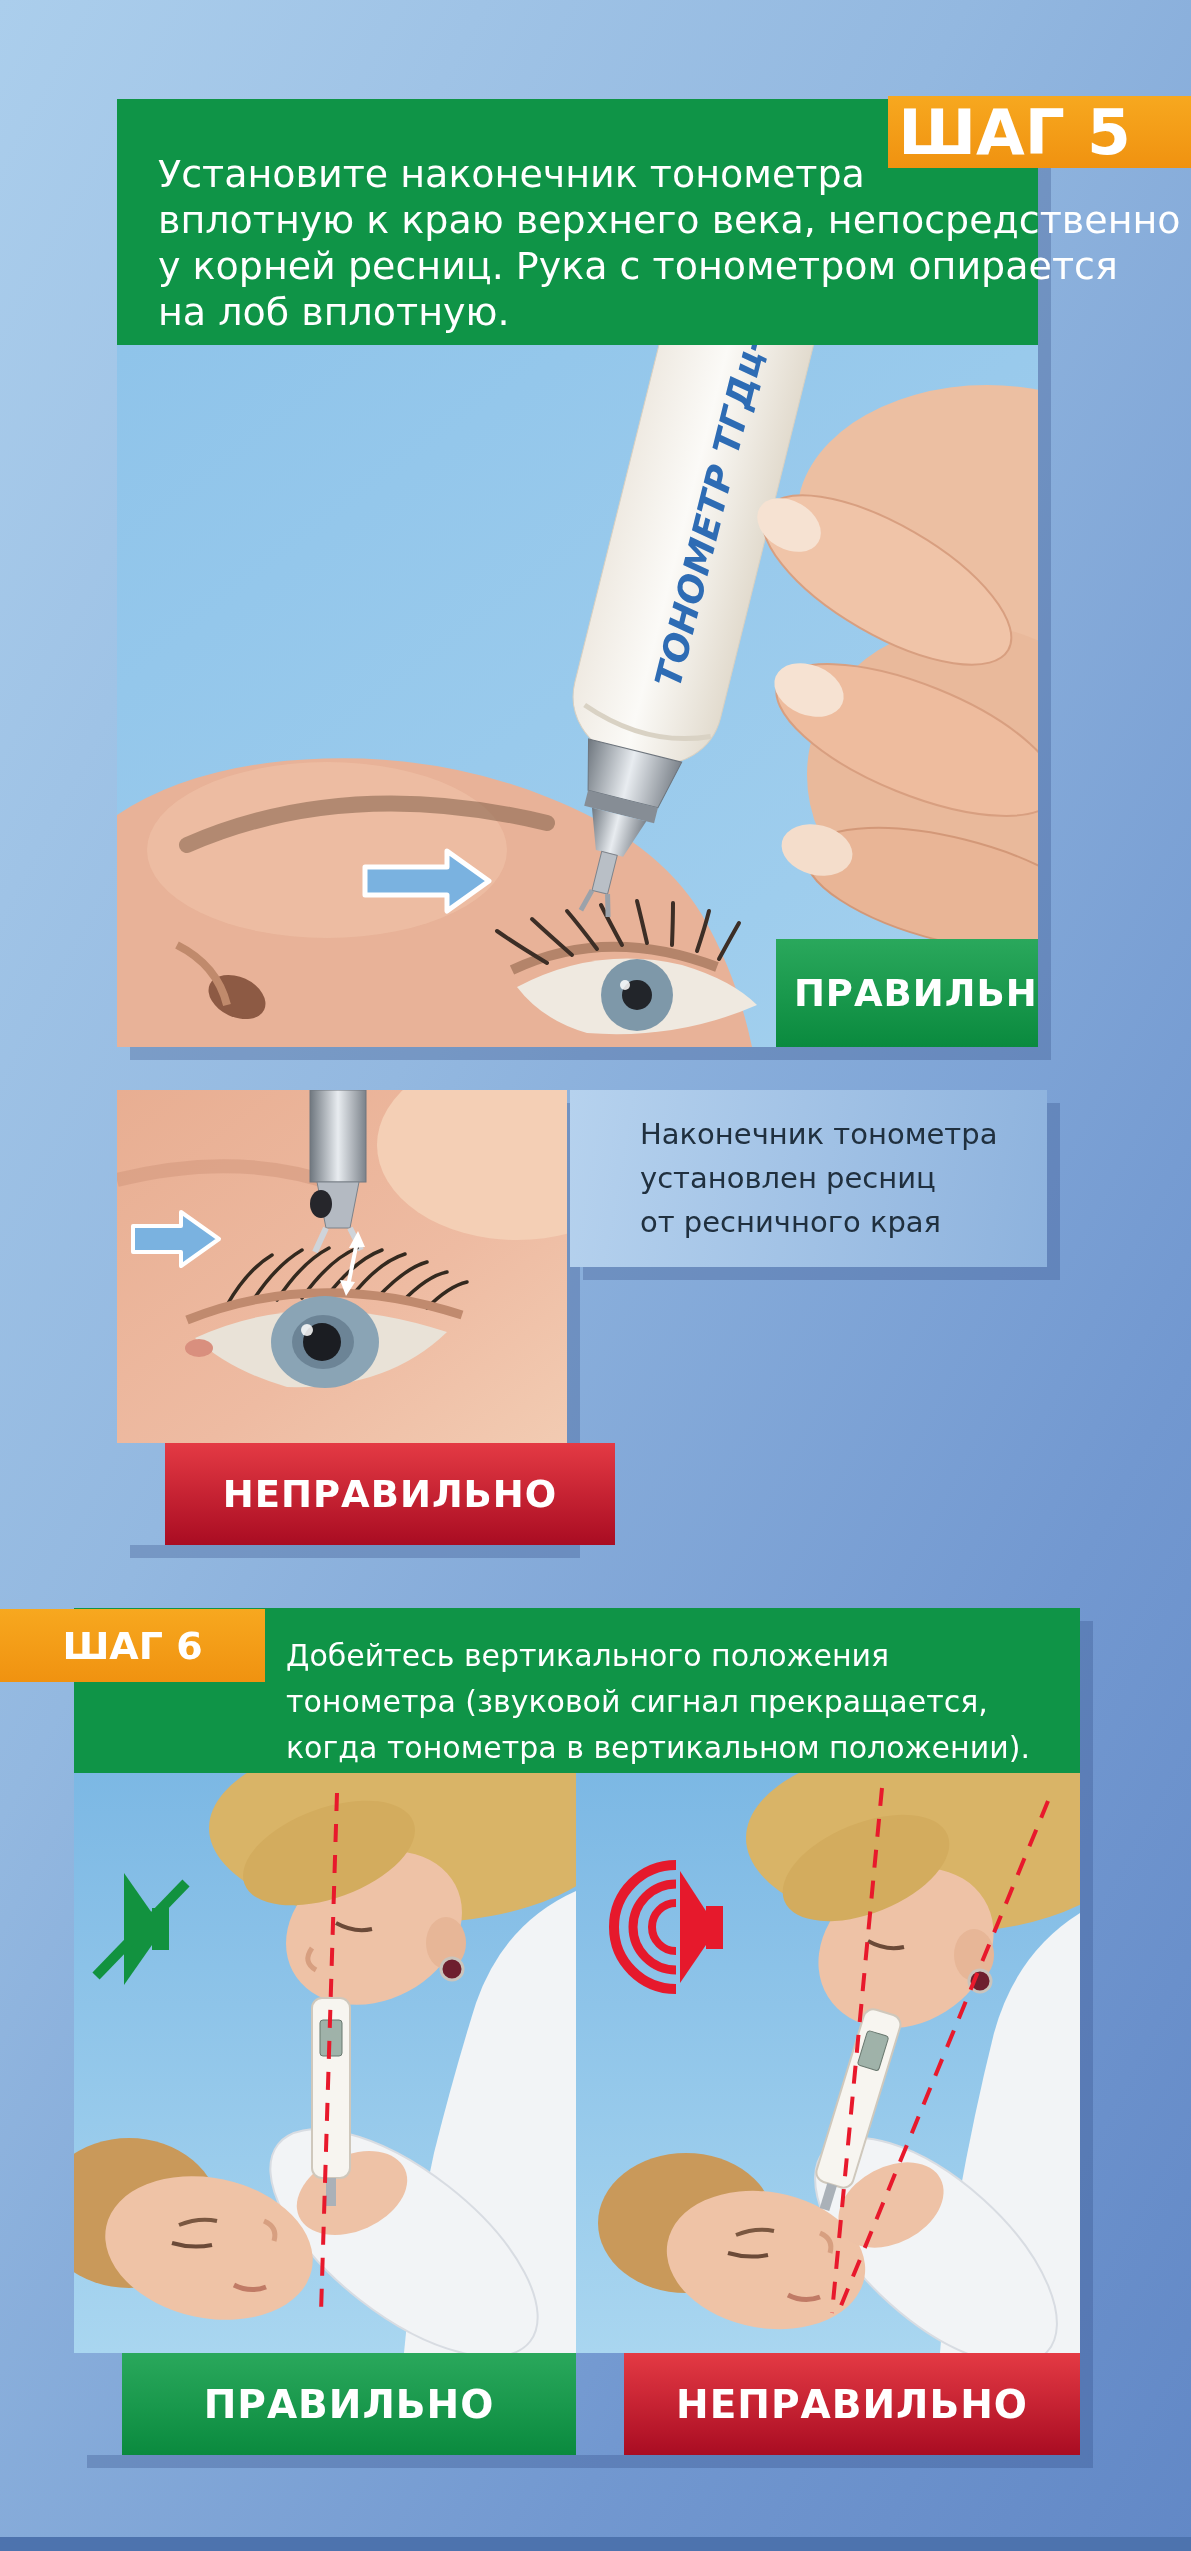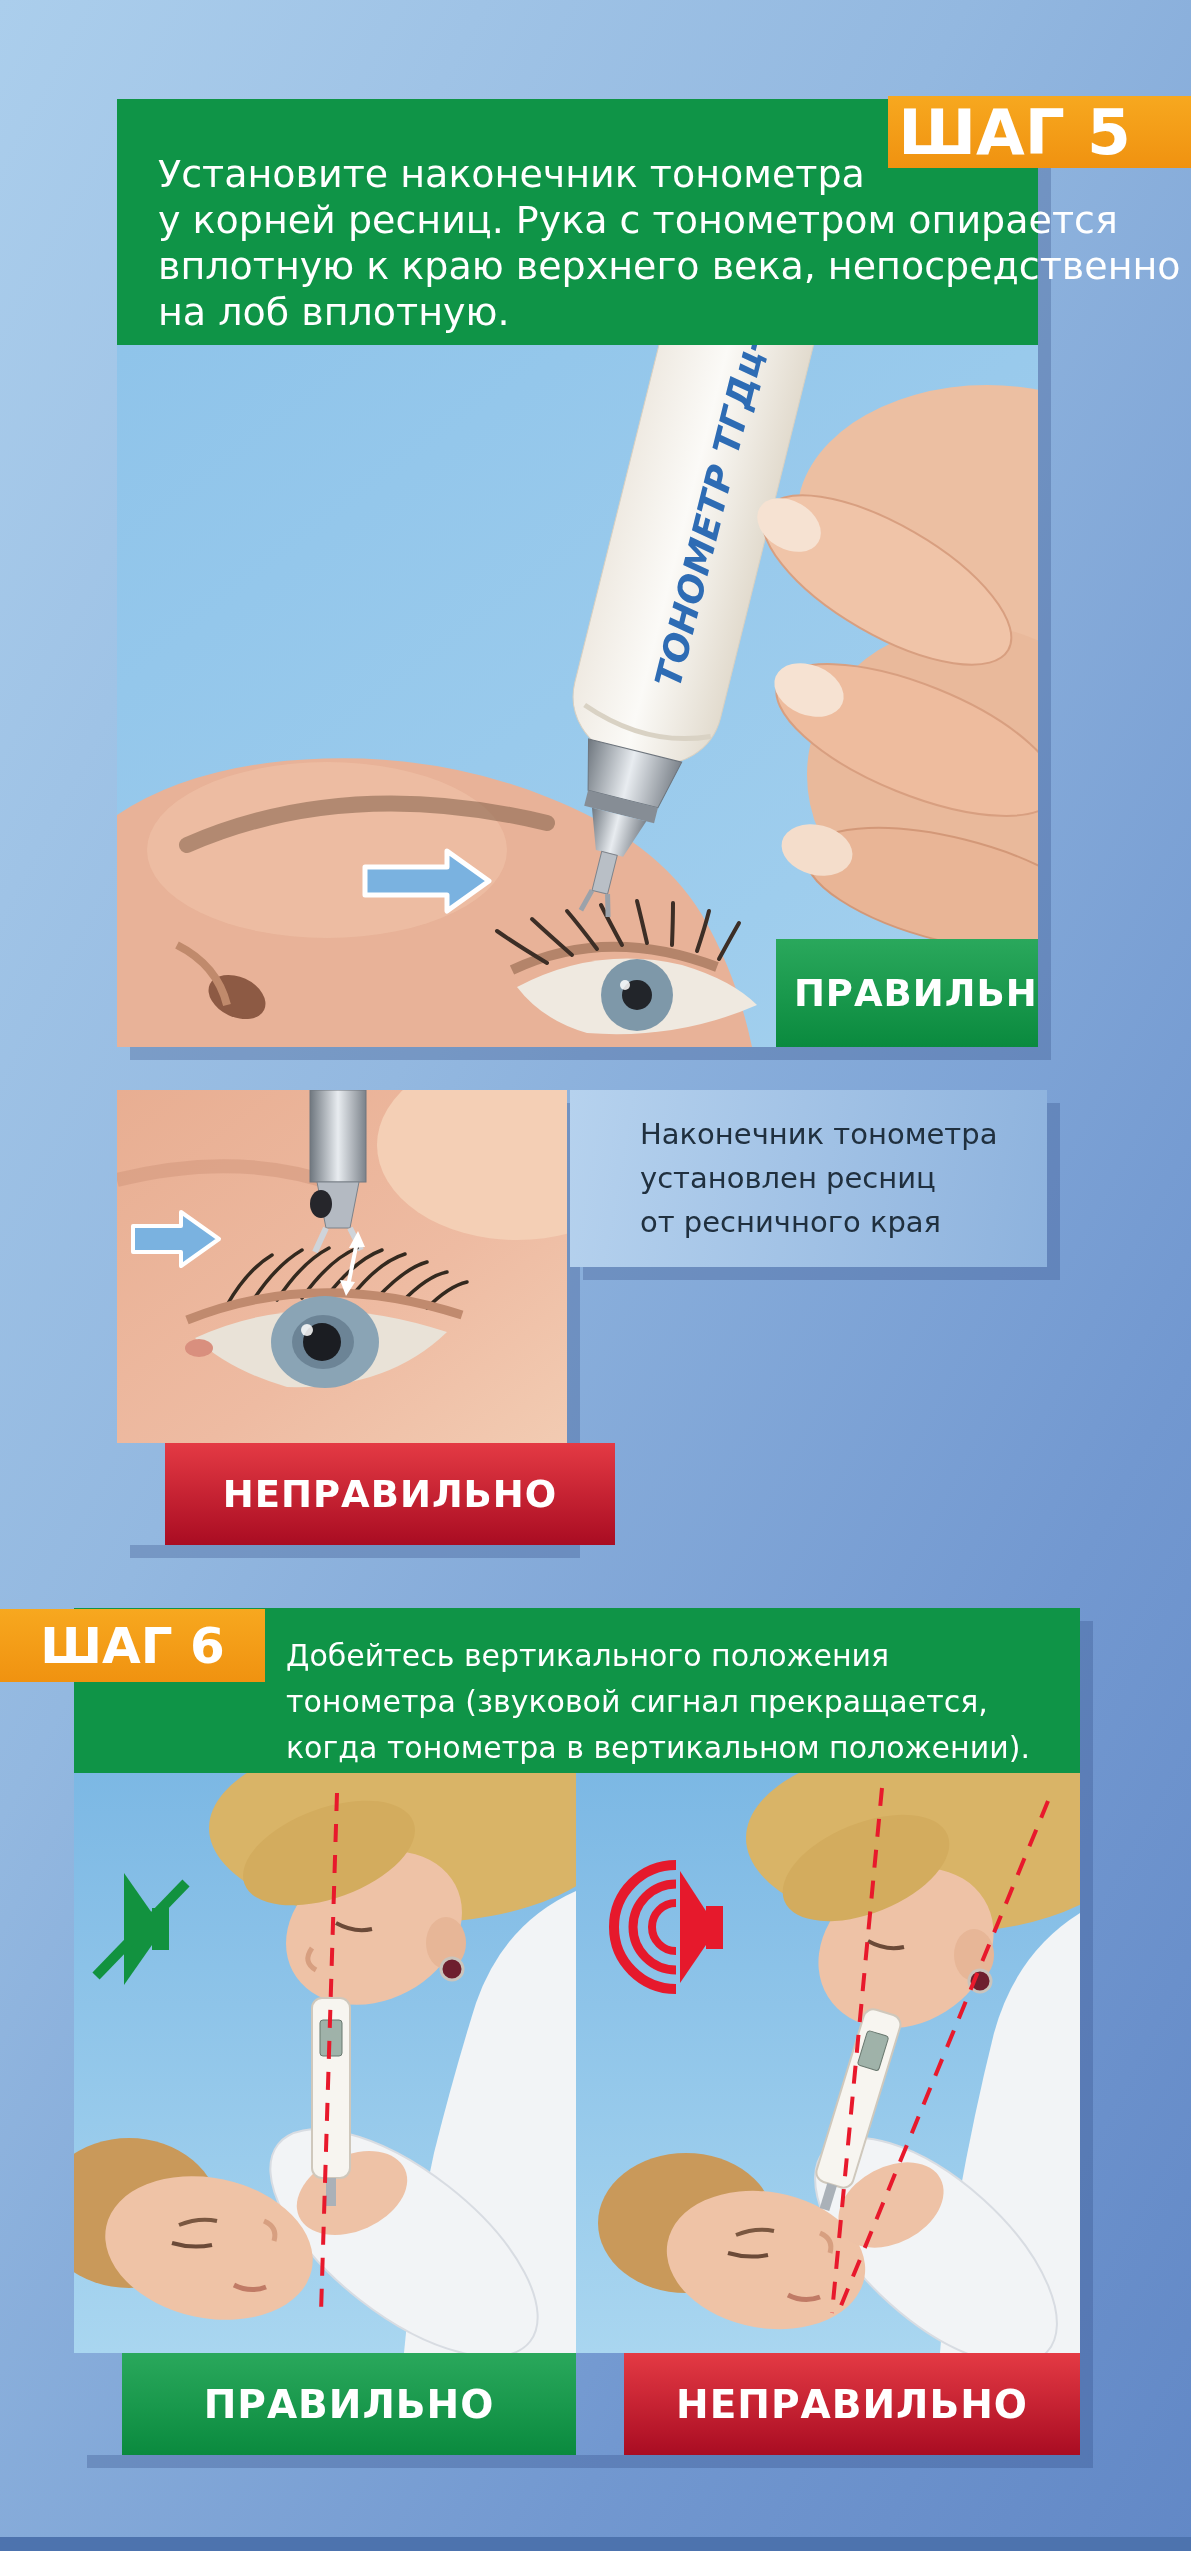--- a/index.html
+++ b/index.html
@@ -16,21 +16,21 @@
   .step5-panel { width:100%; height:246px; box-sizing:border-box; padding:52px 0 0 41px;
                  font-size:38px; line-height:46px; }
   .photo { position:relative; overflow:hidden; }
   #photo1 { width:921px; height:702px; }
   #photo1 svg, #photo2 svg, .photo-half svg { display:block; }
 
   .badge { position:absolute; z-index:5; background:linear-gradient(#f7a81f,#f09210); color:#fff;
            font-weight:bold; display:flex; align-items:center; justify-content:center; }
   #step5-badge { left:888px; top:96px; width:303px; height:72px; font-size:63px;
                  padding-right:50px; box-sizing:border-box; }
-  #step6-badge { left:0; top:1609px; width:265px; height:73px; font-size:50px; }
+  #step6-badge { left:0; top:1609px; width:265px; height:73px; font-size:38px; }
 
   .result-label { display:flex; align-items:center; justify-content:center;
                   color:#fff; font-weight:bold; letter-spacing:1px;margin-left:48px; }
   .green-label { background:linear-gradient(#2aa85c,#0a8a3e); }
   .red-label   { background:linear-gradient(#e43a44,#a90c22); }
 
   #label-step5 { position:absolute; left:611px; top:594px; width:312px; height:108px; font-size:37px; }
 
   #wrong-block { position:absolute; left:117px; top:1090px; width:450px; z-index:1; }
   #photo2 { width:450px; height:353px; }
@@ -54,22 +54,22 @@
   #footer-band { position:absolute; left:0; top:2537px; width:1191px; height:14px; background:#4d73ae; }
 </style>
 </head>
 <body>
 
 <div>
 
   <div id="step5-block" class="shadowed">
     <div class="panel step5-panel">
       <span class="panel-line">Установите наконечник тонометра</span>
+      <span class="panel-line">вплотную к краю верхнего века, непосредственно</span>
       <span class="panel-line">у корней ресниц. Рука с тонометром опирается</span>
-      <span class="panel-line">вплотную к краю верхнего века, непосредственно</span>
       <span class="panel-line">на лоб вплотную.</span>
     </div>
 
     <div id="photo1" class="photo">
       <svg width="921" height="702" viewBox="0 0 921 702">
         <defs>
           <linearGradient id="sky1" x1="0" y1="0" x2="1" y2="1">
             <stop offset="0" stop-color="#8fc4ea"></stop>
               <stop offset="1" stop-color="#a3d0ee"></stop>
           </linearGradient>

